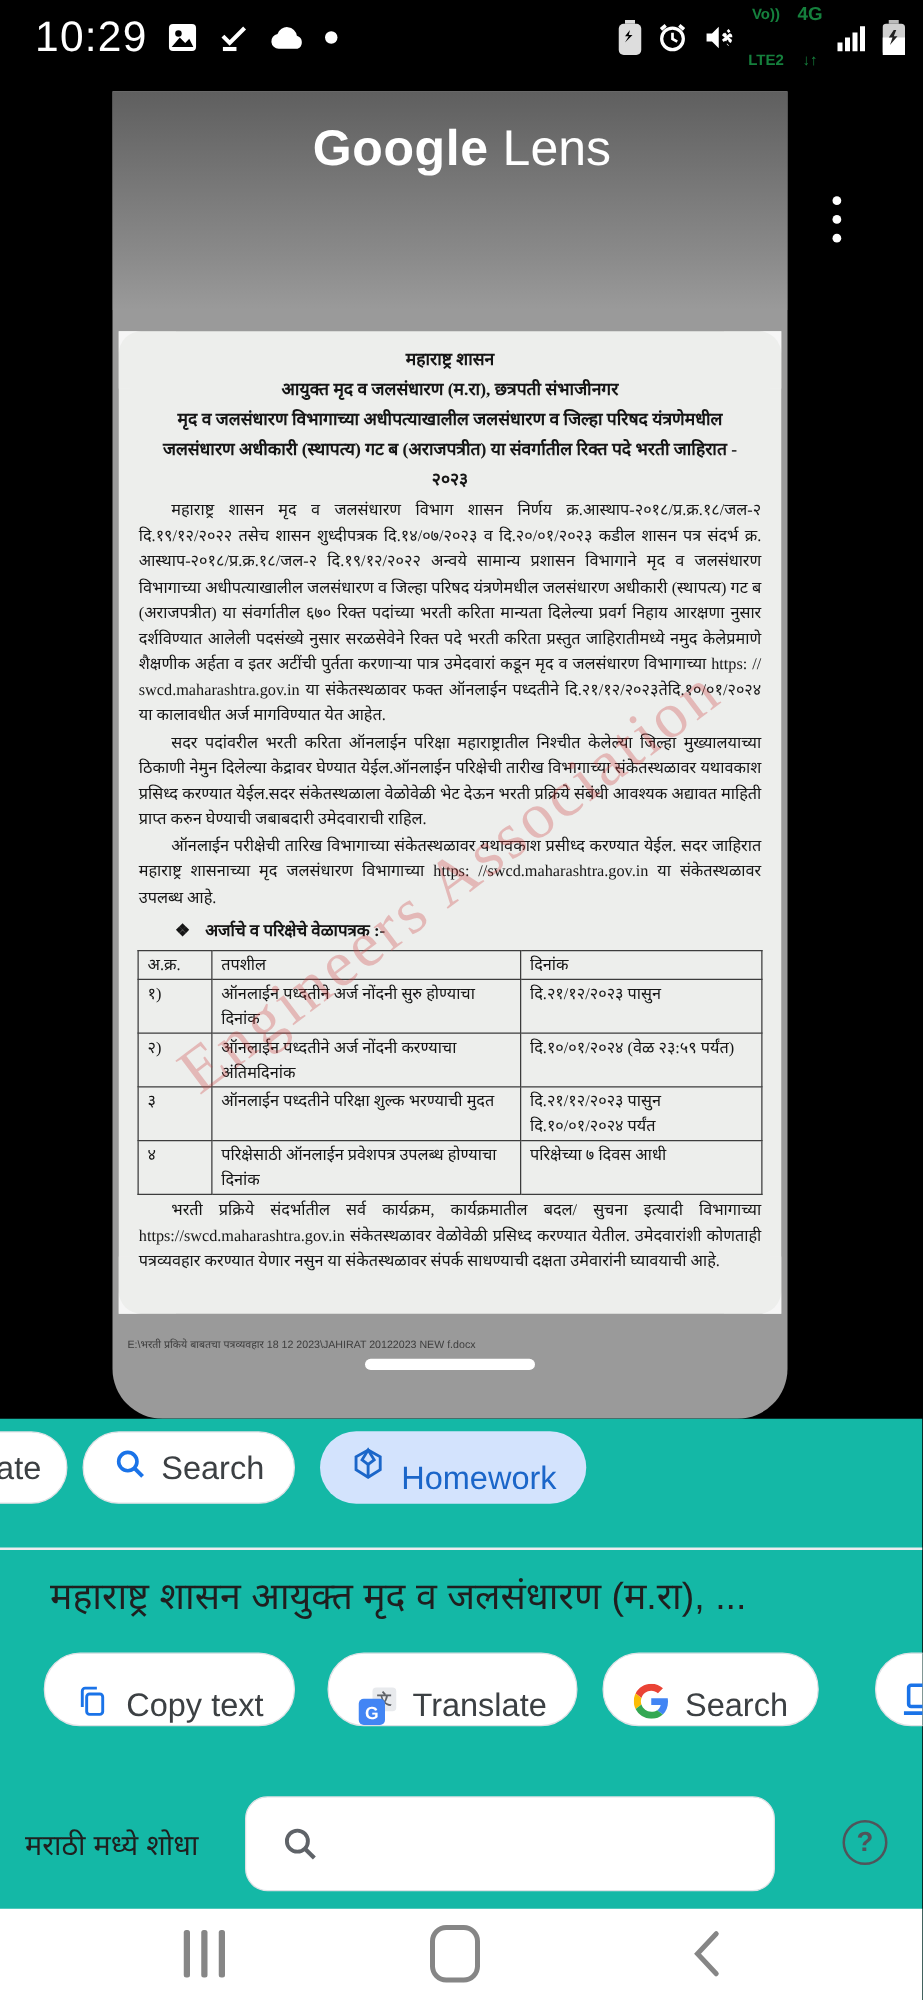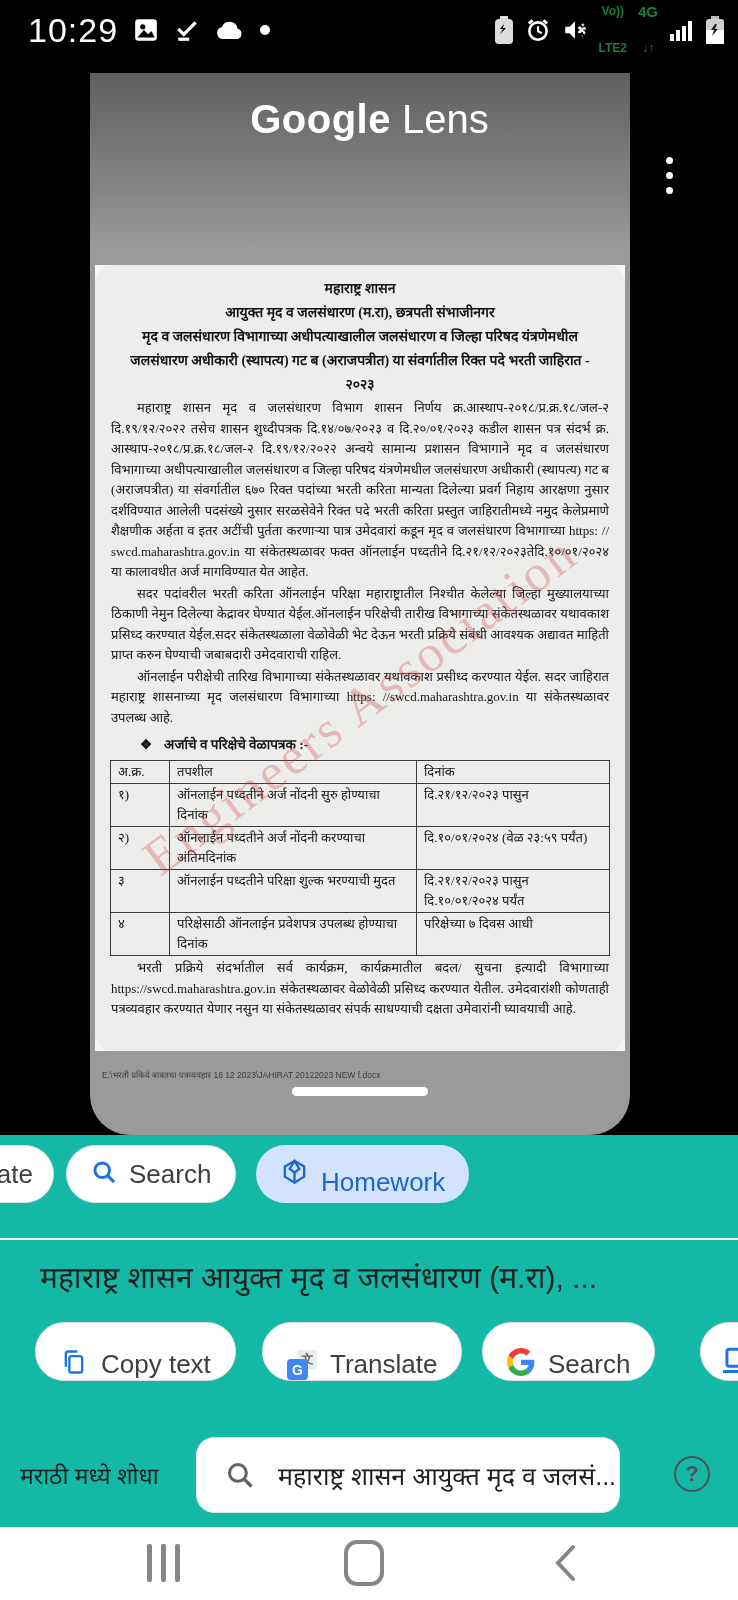--- a/index.html
+++ b/index.html
@@ -335,21 +335,20 @@
 
     <div class="search-row">
       <span class="sr-label">मराठी मध्ये शोधा</span>
       <div class="sr-box">
         <span style="margin-left:28px;display:inline-flex">
           <svg width="31" height="31" viewBox="0 0 24 24">
               <circle cx="10" cy="10" r="6.5" stroke="#5f6368" stroke-width="2.4" fill="none"></circle>
               <path d="M15 15l5.5 5.5" stroke="#5f6368" stroke-width="2.6"></path>
             </svg>
         </span>
-        <span class="sr-query">महाराष्ट्र शासन आयुक्त मृद व जलसं...</span>
       </div>
       <div class="sr-help">?</div>
     </div>
 
     <div class="navbar">
       <div class="nav-recents">
           <i></i>
           <i></i>
           <i></i>
         </div>

